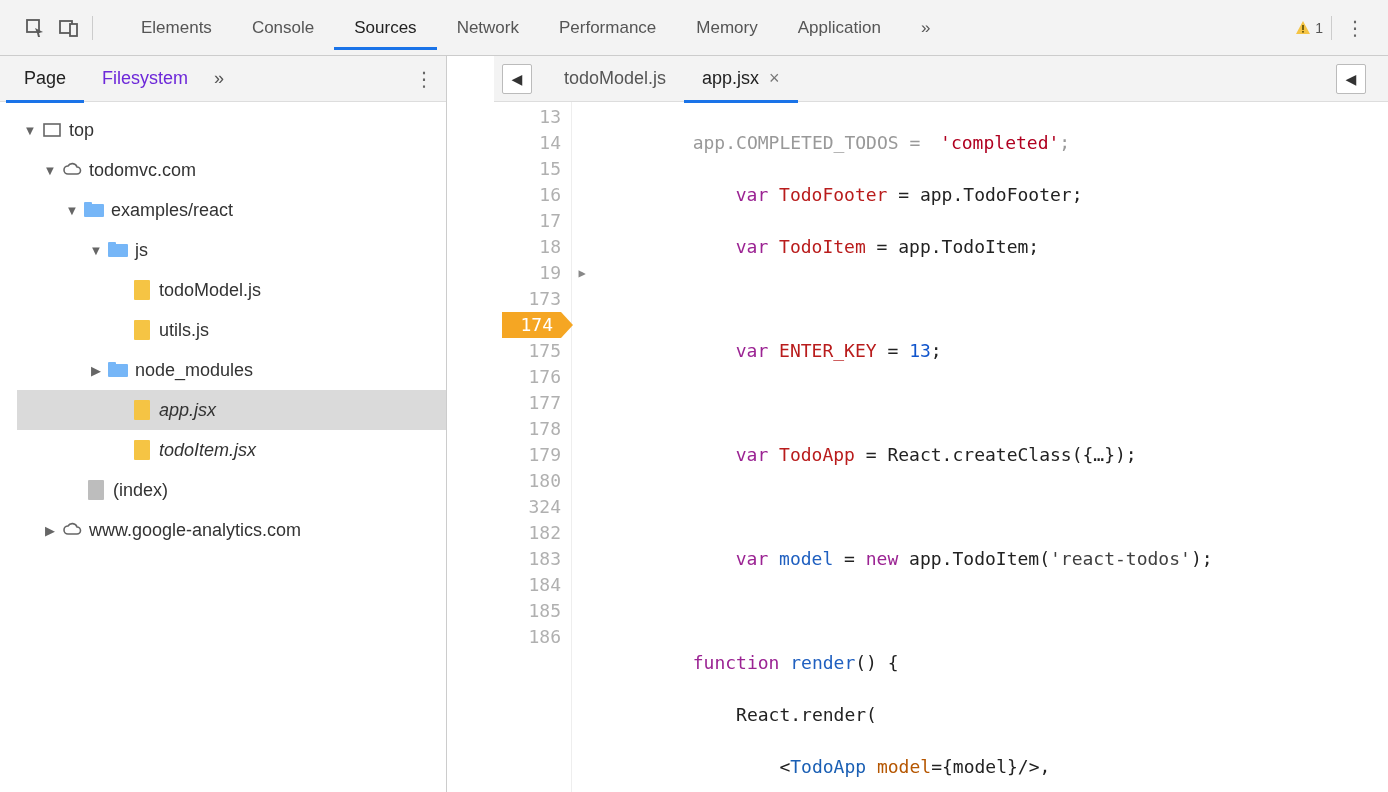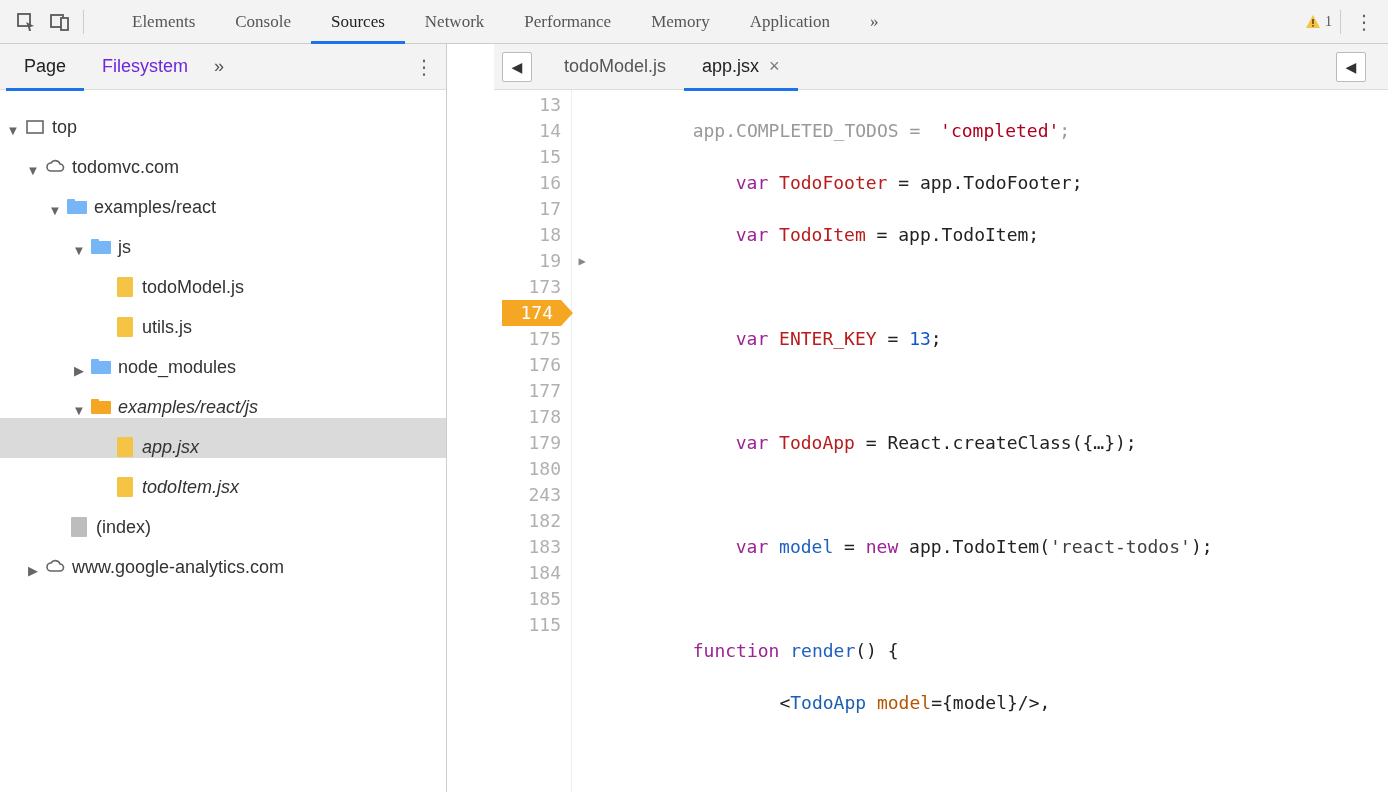--- a/index.html
+++ b/index.html
@@ -6,27 +6,26 @@
 body {
   font-family: -apple-system, BlinkMacSystemFont, "Segoe UI", Helvetica, Arial, sans-serif;
   font-size: 14px;
   color: #333;
   background: #fff;
   width: 1388px;
   height: 792px;
   overflow: hidden;
 }
 .toolbar-top {
-  height: 44px;
+  height: 56px;
   display: flex;
   align-items: center;
   border-bottom: 1px solid #ccc;
   background: #f3f3f3;
-  padding: 0 9px;
-  font-family: Liberation Serif, serif;
+  padding: 0 18px;
 }
 .tool-icon {
   width: 34px;
   height: 36px;
   display: flex;
   align-items: center;
   justify-content: center;
   color: #5a5a5a;
 }
 .tab-row { display: flex; align-items: stretch; height: 42px; margin-left: 22px; }
@@ -81,21 +80,21 @@
   content: '';
   position: absolute;
   left: 0; right: 0; bottom: -1px;
   height: 3px;
   background: #1a73e8;
 }
 .side-more { margin-left: 8px; color: #555; font-size: 18px; }
 .side-kebab { margin-left: auto; margin-right: 12px; color: #666; font-size: 20px; }
 
 .tree { padding-top: 8px; font-size: 18px; color: #333; overflow-y: auto; flex: 1; }
-.tree-row { display: flex; align-items: flex-end; height: 40px; white-space: nowrap; }
+.tree-row { display: flex; align-items: center; height: 40px; white-space: nowrap; margin-left: 17px; }
 .tree-row.selected { background: #dadada; }
 .tree-row .label { margin-left: 6px; }
 .tree-row .label.italic { font-style: italic; }
 .tw { display: inline-block; width: 14px; text-align: center; color: #666; font-size: 13px; }
 .twv::before { content: '▼'; }
 .twr::before { content: '▶'; }
 .spacer { display: inline-block; }
 .icn { width: 22px; height: 22px; display: inline-flex; align-items: center; justify-content: center; margin-left: 4px; }
 .folder-blue svg rect { fill: #76b6f7; }
 .folder-orange svg rect { fill: #f5a623; }
@@ -263,31 +262,20 @@
       <div class="tree-row">
           <span class="spacer" style="width:72px"></span>
           <span class="tw twr"></span>
           <span class="icn folder-blue">
             <svg width="20" height="16" viewBox="0 0 20 16">
               <rect x="0" y="2" width="20" height="13" rx="1"></rect>
               <rect x="0" y="0" width="8" height="5" rx="1"></rect>
             </svg>
           </span>
           <span class="label">node_modules</span>
-        </div>
-      <div class="tree-row">
-          <span class="spacer" style="width:72px"></span>
-          <span class="tw twv"></span>
-          <span class="icn folder-orange">
-            <svg width="20" height="16" viewBox="0 0 20 16">
-              <rect x="0" y="2" width="20" height="13" rx="1"></rect>
-              <rect x="0" y="0" width="8" height="5" rx="1"></rect>
-            </svg>
-          </span>
-          <span class="label italic">examples/react/js</span>
         </div>
       <div class="tree-row selected">
           <span class="spacer" style="width:110px"></span>
           <span class="icn file-y">
             <svg width="16" height="20" viewBox="0 0 16 20">
               <rect x="0" y="0" width="16" height="20" rx="1"></rect>
             </svg>
           </span>
           <span class="label italic">app.jsx</span>
         </div>
@@ -353,26 +341,26 @@
         <div class="ln">173</div>
         <div class="ln">
             <span class="bp">174</span>
           </div>
         <div class="ln">175</div>
         <div class="ln">176</div>
         <div class="ln">177</div>
         <div class="ln">178</div>
         <div class="ln">179</div>
         <div class="ln">180</div>
-        <div class="ln">243</div>
+        <div class="ln">324</div>
         <div class="ln">182</div>
         <div class="ln">183</div>
         <div class="ln">184</div>
         <div class="ln">185</div>
-        <div class="ln">115</div>
+        <div class="ln">186</div>
       </div>
       <div class="fold-col">
         <div class="ln"></div>
           <div class="ln"></div>
           <div class="ln"></div>
           <div class="ln"></div>
           <div class="ln"></div>
           <div class="ln"></div>
         <div class="ln">▶</div>
         <div class="ln"></div>
@@ -395,20 +383,21 @@
 <div class="ln"><span>        </span><span class="k-var">var</span><span> </span><span class="tok-type">TodoFooter</span><span> = app.TodoFooter;</span></div>
 <div class="ln"><span>        </span><span class="k-var">var</span><span> </span><span class="tok-type">TodoItem</span><span> = app.TodoItem;</span></div>
 <div class="ln"></div>
 <div class="ln"><span>        </span><span class="k-var">var</span><span> </span><span class="tok-type">ENTER_KEY</span><span> = </span><span class="tok-num">13</span><span>;</span></div>
 <div class="ln"></div>
 <div class="ln"><span>        </span><span class="k-var">var</span><span> </span><span class="tok-type">TodoApp</span><span> = React.createClass({…});</span></div>
 <div class="ln"></div>
 <div class="ln"><span>        </span><span class="k-var">var</span><span> </span><span class="tok-type2">model</span><span> = </span><span class="k-new">new</span><span> app.TodoItem(</span><span class="tok-str">'react-todos'</span><span>);</span></div>
 <div class="ln"></div>
 <div class="ln"><span>        </span><span class="k-func">function</span><span> </span><span class="tok-type2">render</span><span>() {</span></div>
+<div class="ln">            React.render(</div>
 <div class="ln"><span>                &lt;</span><span class="tok-tag">TodoApp</span><span> </span><span class="tok-attr">model</span><span>={model}/&gt;</span><span>,</span></div>
 
 
 
 
 
 
 
 
       </div>

